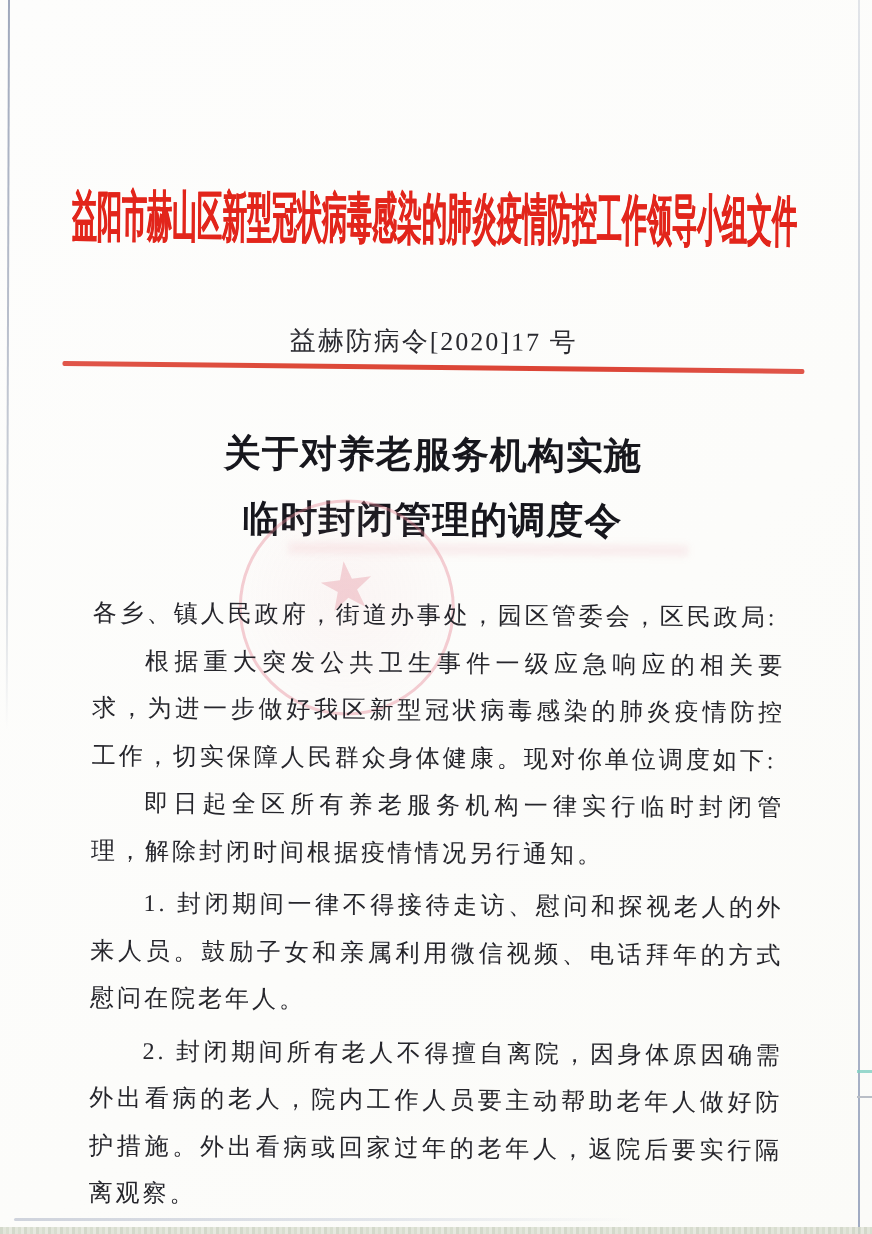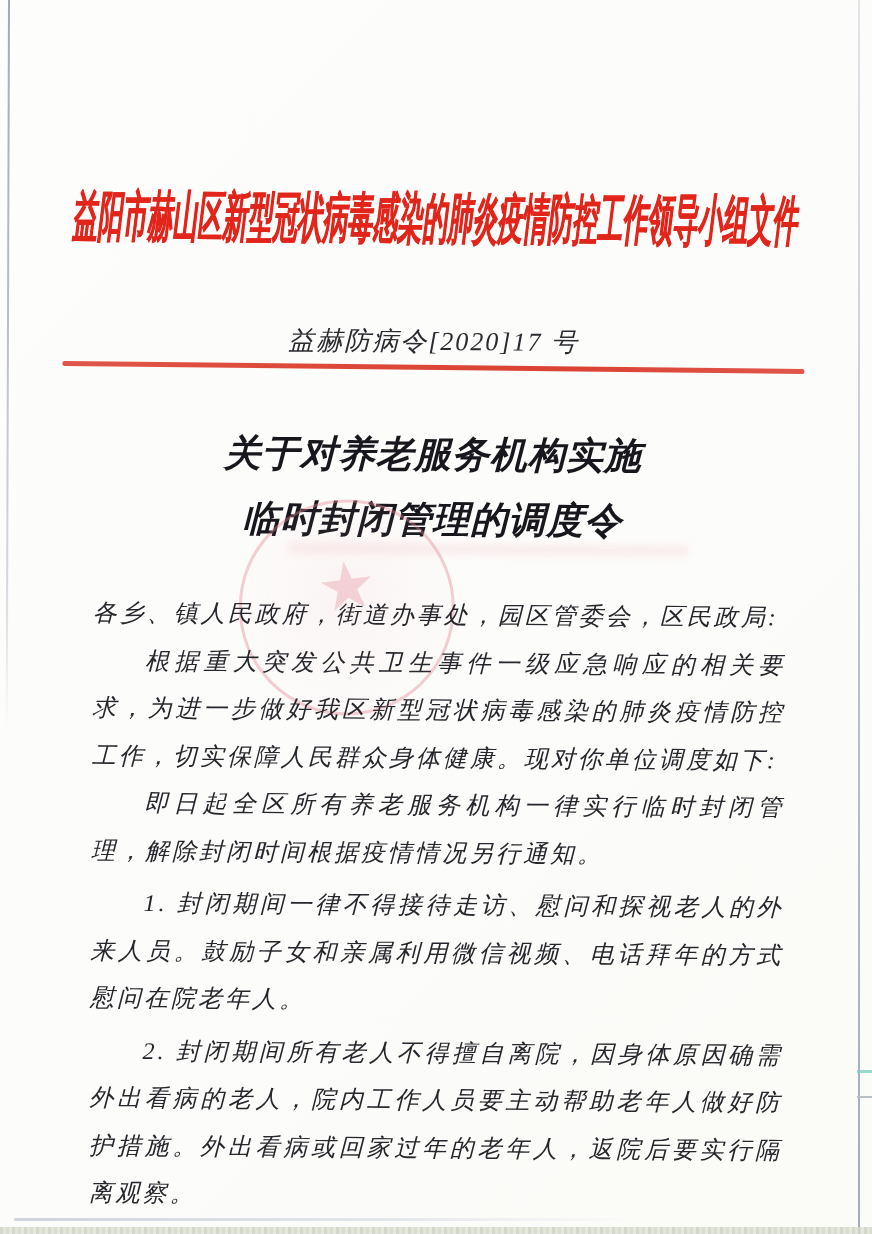--- a/index.html
+++ b/index.html
@@ -11,21 +11,20 @@
   body{
     width:872px;height:1234px;
     background:#ffffff;
     font-family:"Liberation Serif","DejaVu Serif",serif;
     position:relative;
     overflow:hidden;
   }
   .page{
     position:absolute;inset:0;
     background:linear-gradient(135deg,#fdfdfc 0%,#fcfcfa 60%,#fbfbf8 100%);
-    font-style:italic;
   }
   
   .edge-left{
     position:absolute;left:8px;top:0;width:2px;height:730px;
     background:linear-gradient(to bottom,#9fa8bc 0%,#b9bfcc 45%,#d4d8de 80%,rgba(212,216,222,0) 100%);
     transform:rotate(0.18deg);transform-origin:top left;
   }
   .edge-right{
     position:absolute;left:858px;top:0;width:1.5px;height:1234px;
     background:linear-gradient(to bottom,rgba(176,184,200,.35) 0%,rgba(160,170,192,.75) 55%,rgba(150,162,188,.9) 100%);

